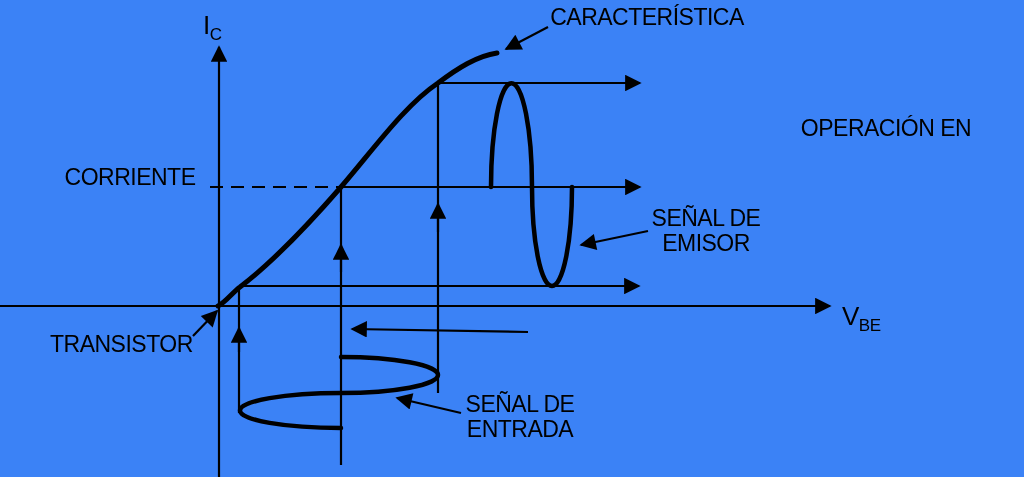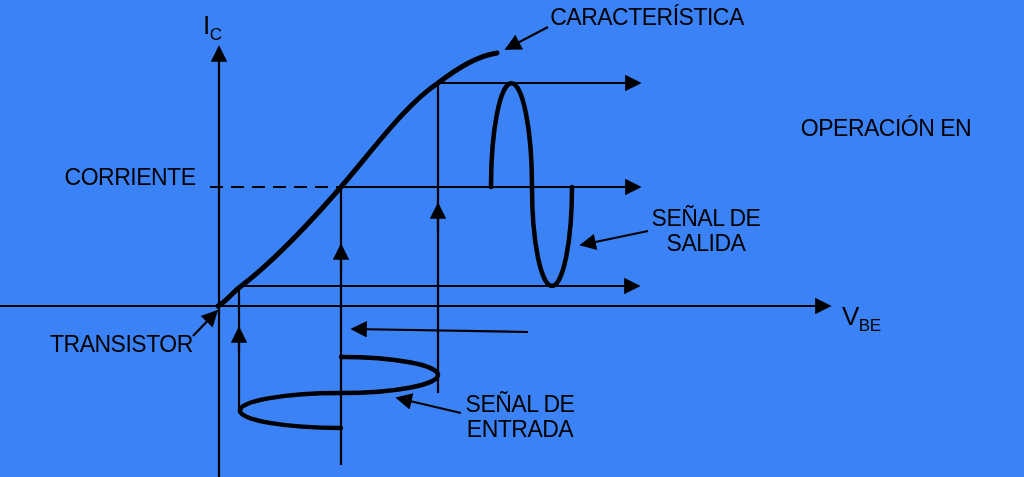--- a/index.html
+++ b/index.html
@@ -91,21 +91,21 @@
   <div class="lbl centered" style="left:886px;top:104px;margin-top:12px;">
     <div>OPERACIÓN EN</div>
   </div>
 
   <div class="lbl centered" style="left:130px;top:165px;">
     <div>CORRIENTE</div>
   </div>
 
   <div class="lbl centered" style="left:706px;top:206px;">
     <div>SEÑAL DE</div>
-    <div>SALIDA</div>
+    <div>EMISOR</div>
   </div>
 
   <div class="lbl leftal" style="left:50px;top:332px;">TRANSISTOR</div>
 
 
   <div class="lbl centered" style="left:520px;top:392px;">
     <div>SEÑAL DE</div>
     <div>ENTRADA</div>
   </div>
 

